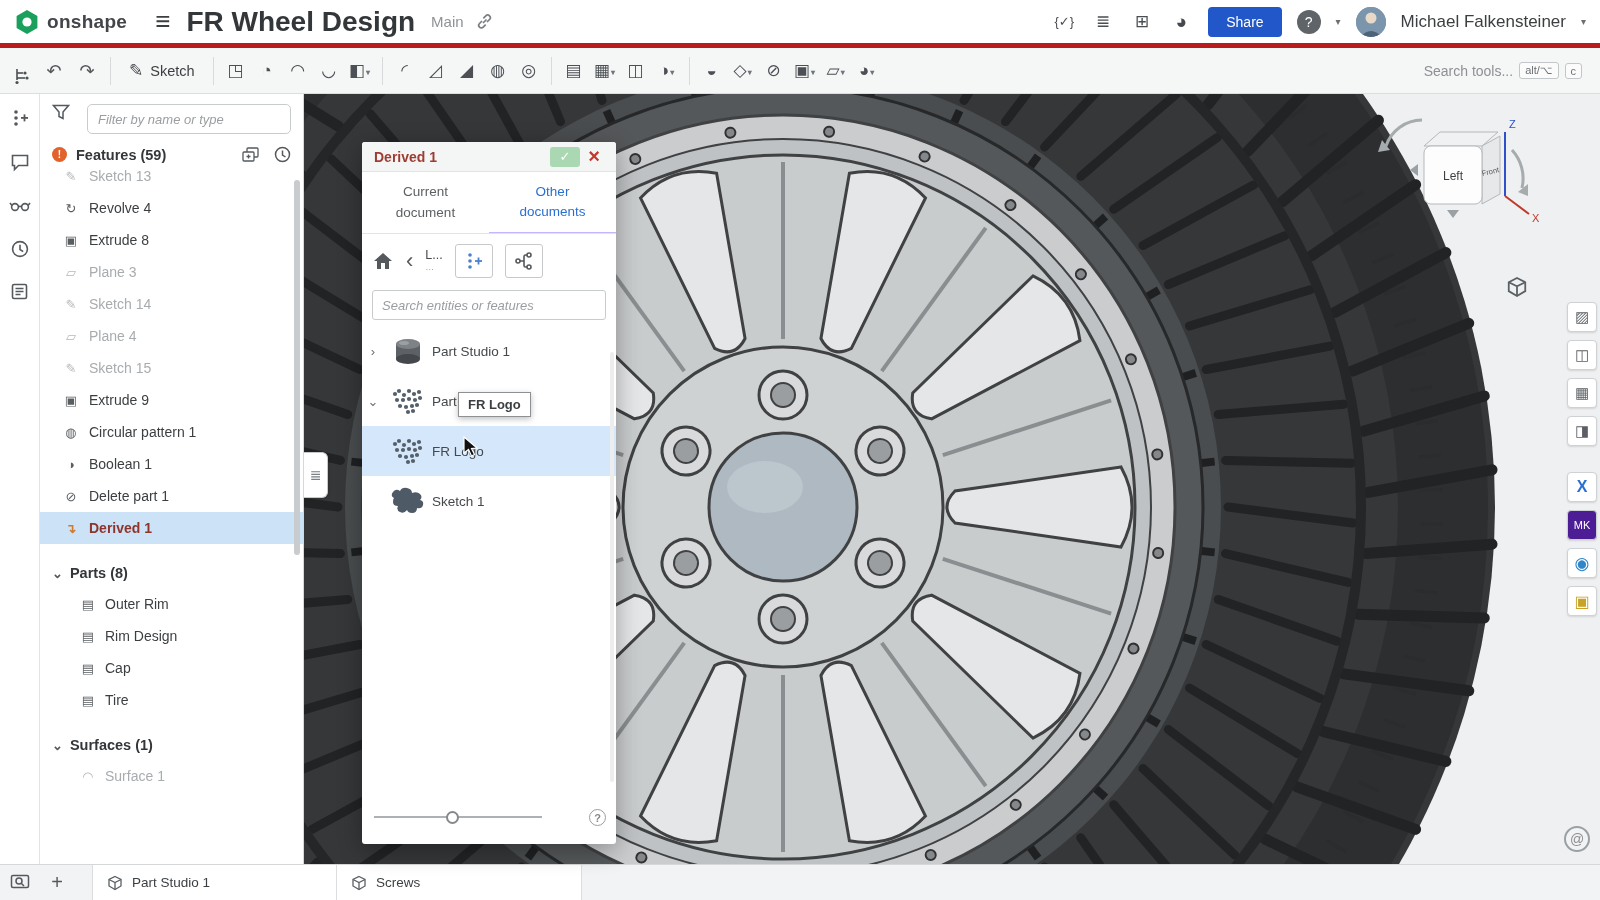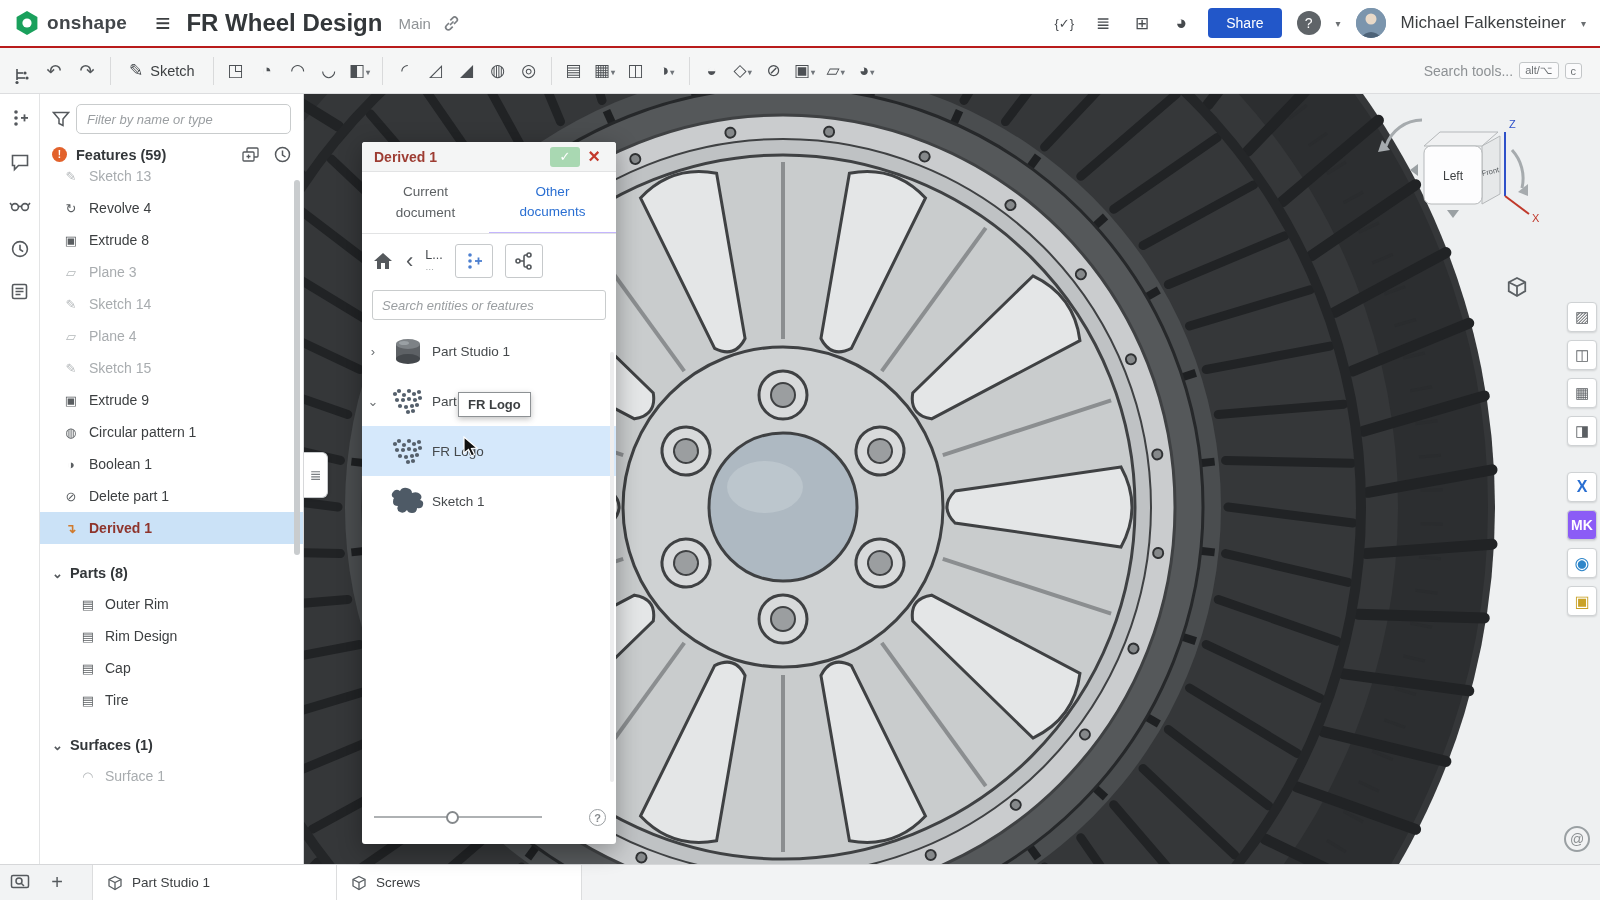--- a/index.html
+++ b/index.html
@@ -1,24 +1,24 @@
 <!DOCTYPE html>
 <html><head>
 <meta charset="utf-8">
 <style>
 *{margin:0;padding:0;box-sizing:border-box}
 html,body{width:1600px;height:900px;overflow:hidden;font-family:"Liberation Sans",sans-serif;background:#fff;color:#3c3f41}
 #app{position:relative;width:1600px;height:900px}
 
 
-#topbar{position:absolute;top:0;left:0;right:0;height:48px;background:#fff;border-bottom:2px solid #b91c1c;display:flex;align-items:center;padding:0 14px;gap:12px;z-index:40}
+#topbar{position:absolute;top:0;left:0;right:0;height:48px;background:#fff;border-bottom:5px solid #b91c1c;display:flex;align-items:center;padding:0 14px;gap:12px;z-index:40}
 .logo{display:flex;align-items:center;gap:7px}
 .logo-text{font-size:19px;font-weight:bold;color:#42464a;letter-spacing:.3px}
 .menu-icon{font-size:26px;color:#3c3f41;margin-left:16px;cursor:pointer}
-.doc-title{font-size:24px;font-weight:bold;color:#33373a;margin-left:4px;white-space:nowrap}
+.doc-title{font-size:28px;font-weight:bold;color:#33373a;margin-left:4px;white-space:nowrap}
 .workspace{font-size:15px;color:#8f9396;margin-left:4px}
 .link-ic{display:flex;align-items:center}
 .tb-right{margin-left:auto;display:flex;align-items:center;gap:15px}
 .tb-ic{font-size:17px;color:#4a4e52;width:24px;text-align:center;cursor:pointer}
 .tb-ic.dark{font-size:19px;color:#45494d}
 .share-btn{background:#2257c9;color:#fff;font-size:14px;padding:7px 18px;border-radius:4px;border:none;cursor:pointer}
 .help-circle{width:24px;height:24px;border-radius:50%;background:#5f6468;color:#fff;font-size:14px;display:flex;align-items:center;justify-content:center;cursor:pointer}
 .caret{font-size:10px;color:#6b6f72}
 .avatar{width:30px;height:30px;border-radius:50%;overflow:hidden;background:#7b95ad;flex:0 0 auto}
 .user-name{font-size:17px;color:#3c3f41;white-space:nowrap}
@@ -34,21 +34,21 @@
 .sep{width:1px;height:28px;background:#d9dadb;margin:0 5px}
 .search-tools{margin-left:auto;display:flex;align-items:center;gap:6px;color:#8d9194;font-size:14px;padding-right:10px;cursor:pointer}
 .kbd{border:1px solid #c3c6c8;border-radius:3px;background:#fbfbfc;padding:1px 5px;font-size:11px;color:#6d7174}
 
 
 #leftstrip{position:absolute;left:0;top:94px;bottom:36px;width:40px;background:#fff;border-right:1px solid #e3e4e5;display:flex;flex-direction:column;align-items:center;padding-top:14px;gap:24px;z-index:30}
 #leftstrip .ls-ic{cursor:pointer;display:flex}
 
 
 #featurepanel{position:absolute;left:40px;top:94px;bottom:36px;width:264px;background:#fff;border-right:1px solid #d7d8da;z-index:25;overflow:hidden}
-.filter-row{display:flex;align-items:center;padding:10px 12px 4px;gap:6px}
+.filter-row{display:flex;align-items:flex-start;padding:10px 12px 4px;gap:17px}
 .filter-input{flex:1;height:30px;border:1px solid #c9cccd;border-radius:5px;padding:0 10px;font-size:13px;font-style:italic;color:#6d7174;outline:none}
 .filter-input::placeholder{color:#9a9ea1}
 .features-header{display:flex;align-items:center;gap:9px;padding:8px 12px 6px;font-weight:bold;font-size:14.5px;color:#33373a}
 .warn-dot{width:15px;height:15px;border-radius:50%;background:#e2622c;color:#fff;font-size:10px;display:flex;align-items:center;justify-content:center;font-weight:bold}
 .hdr-icons{margin-left:auto;display:flex;gap:15px;align-items:center}
 .flist{overflow:hidden}
 .flist > :first-child{margin-top:-9px}
 .frow{display:flex;align-items:center;gap:9px;height:32px;padding-left:22px;font-size:14px;color:#3c3f41;cursor:pointer}
 .frow .ficon{width:18px;text-align:center;font-size:13px;color:#5a5e61;flex:0 0 auto}
 .frow.suppressed{color:#a8acaf}
@@ -64,21 +64,21 @@
 
 
 #viewport{position:absolute;left:304px;top:94px;right:0;bottom:36px;background:#eef0f1;overflow:hidden;z-index:10}
 #wheel{position:absolute;left:0;top:0}
 #viewcube{position:absolute;left:1058px;top:14px;cursor:pointer}
 #edge-handle{position:absolute;left:0;top:358px;width:24px;height:46px;background:#fff;border:1px solid #c6c9cb;border-left:none;border-radius:0 6px 6px 0;display:flex;align-items:center;justify-content:center;color:#7b7f83;font-size:14px;z-index:15;cursor:pointer;box-shadow:1px 1px 3px rgba(0,0,0,.15)}
 #rightstrip{position:absolute;right:3px;top:208px;display:flex;flex-direction:column;gap:8px;z-index:12}
 .ritem{width:30px;height:30px;background:#fff;border:1px solid #cfd2d4;border-radius:4px;display:flex;align-items:center;justify-content:center;font-size:15px;color:#5b5f63;box-shadow:0 1px 2px rgba(0,0,0,.12);cursor:pointer}
 .ritem.gap{margin-top:18px}
 .ritem.x{color:#2a6fd2;font-weight:bold;font-size:16px}
-.ritem.mk{background:#8b5cf6;color:#fff;font-size:14px;font-weight:bold}
+.ritem.mk{background:#4c1d95;color:#fff;font-size:11px;font-weight:normal}
 .ritem.globe{color:#2f86c9;font-size:17px}
 .ritem.ybox{color:#c9a227;font-size:16px}
 #isoview{position:absolute;right:70px;top:180px;width:26px;height:26px;display:flex;align-items:center;justify-content:center;cursor:pointer}
 #netstatus{position:absolute;right:10px;bottom:12px;width:26px;height:26px;border-radius:50%;border:2px solid #9aa0a3;color:#8a8e91;display:flex;align-items:center;justify-content:center;font-size:14px;background:#f2f3f4}
 
 
 #dialog{position:absolute;left:362px;top:142px;width:254px;height:702px;background:#fff;border-radius:3px;box-shadow:0 6px 24px rgba(0,0,0,.32);z-index:50}
 .dlg-title{height:30px;background:#f4f5f5;border-bottom:1px solid #e2e3e4;display:flex;align-items:center;padding:0 8px;border-radius:3px 3px 0 0;cursor:move}
 .dlg-title-text{color:#9d3c32;font-weight:bold;font-size:14px;padding-left:4px}
 .dlg-accept{margin-left:auto;width:30px;height:20px;background:#a9d8b2;border-radius:3px;color:#fff;display:flex;align-items:center;justify-content:center;font-size:13px;cursor:pointer}

